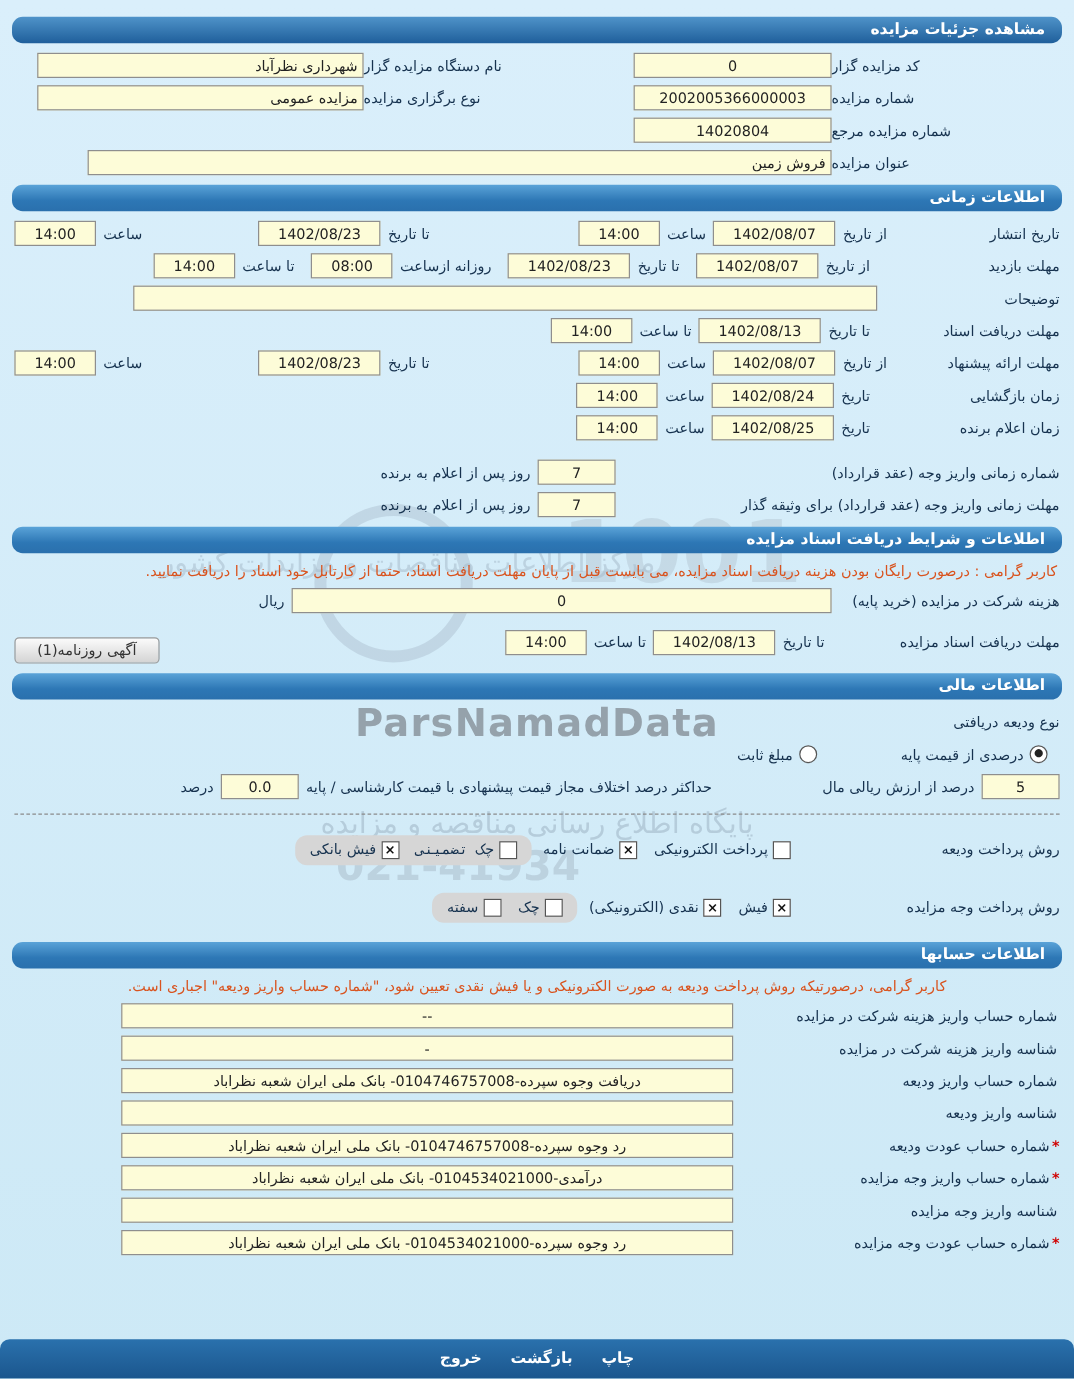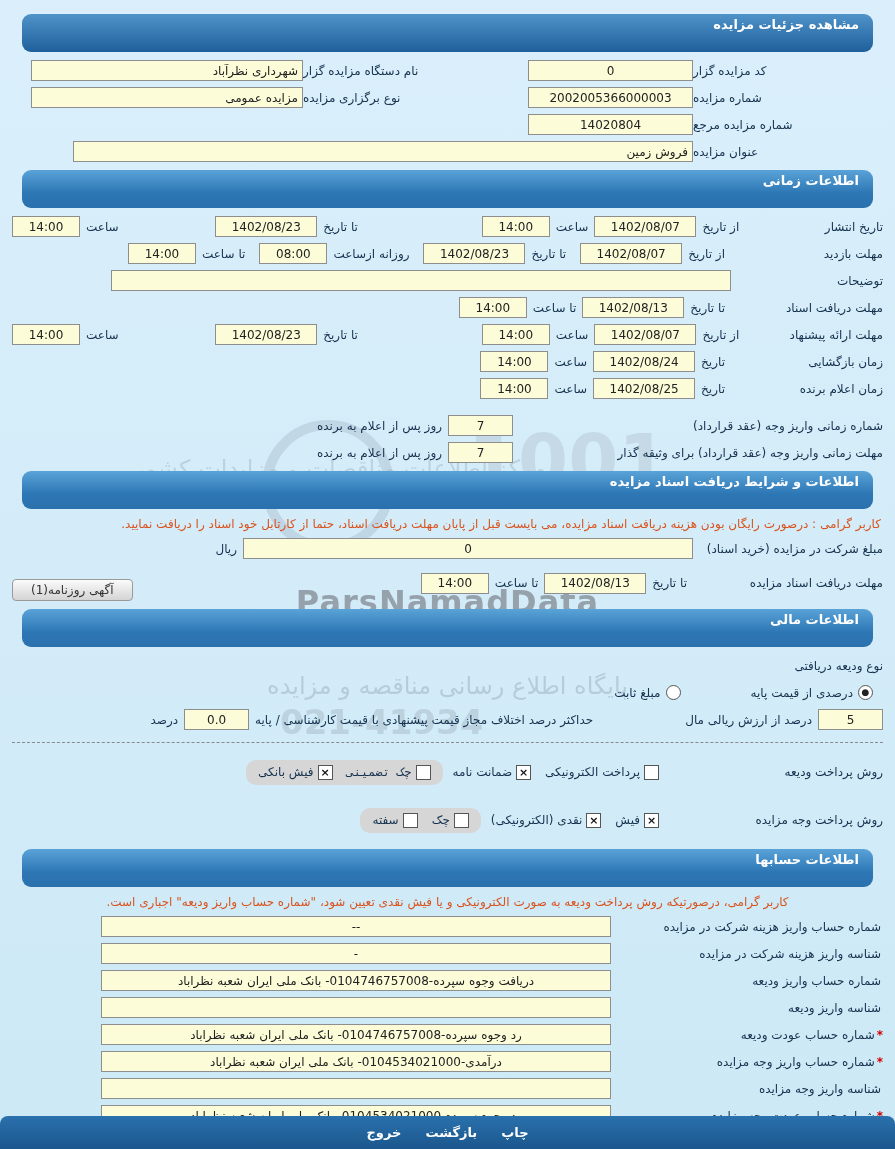--- a/index.html
+++ b/index.html
@@ -1,20 +1,20 @@
 <!DOCTYPE html>
 <html dir="rtl" lang="fa"><head>
 <meta charset="utf-8">
 <style>
   html,body{margin:0;padding:0;}
   body{background:#cde9f6;font-family:"DejaVu Sans",sans-serif;}
   .page{position:relative;width:895px;height:1149px;overflow:hidden;background:linear-gradient(#daeffb,#cde9f6);}
   .content{position:relative;z-index:2;padding:6px 10px 0;}
   .bar{background:linear-gradient(#5aa3d8 0%,#2d77b5 60%,#2a70ad 100%);border-radius:9px;color:#fff;
-       font-weight:bold;font-size:13px;height:38px;line-height:22px;padding:0 14px;margin:8px 12px;}
+       font-weight:bold;font-size:13px;height:22px;line-height:22px;padding:0 14px;margin:8px 0;}
   .bar.top{background:linear-gradient(#4f93c9,#1f5f9b);}
   .row{display:flex;align-items:center;margin:6px 2px;min-height:21px;}
   .lbl{color:#16324f;font-size:12px;white-space:nowrap;}
   .sl{color:#16324f;font-size:12px;margin:0 6px;white-space:nowrap;}
   .tl{text-align:left;} .tr{text-align:right;}
   .w152{width:152px;} .w170{width:170px;} .w190{width:190px;} .w225{width:225px;} .w370{width:370px;}
   .inp{background:#fdfcd8;border:1px solid #8e8e8e;height:19px;font-family:inherit;font-size:12px;color:#222;padding:0 4px;}
   .inp.c{text-align:center;} .inp.r{text-align:right;}
   .d{width:92px;} .t{width:58px;} .w55{width:55px;} .w155{width:155px;} .w262{width:262px;}
   .w440{width:440px;} .w610{width:610px;} .acc-inp{width:500px;text-align:center;}
@@ -166,21 +166,21 @@
     <div class="row">
       <span class="lbl w370 tr">مهلت زمانی واریز وجه (عقد قرارداد) برای وثیقه گذار</span>
       <input class="inp c w55" readonly="" value="7" style="">
       <span class="sl">روز پس از اعلام به برنده</span>
     </div>
 
     <div class="bar">اطلاعات و شرایط دریافت اسناد مزایده</div>
     <div class="warn">کاربر گرامی : درصورت رایگان بودن هزینه دریافت اسناد مزایده، می بایست قبل از پایان مهلت دریافت اسناد، حتما از کارتابل خود اسناد را دریافت نمایید.</div>
 
     <div class="row">
-      <span class="lbl w190 tr">مبلغ شرکت در مزایده (خرید اسناد)</span>
+      <span class="lbl w190 tr">هزینه شرکت در مزایده (خرید پایه)</span>
       <input class="inp c w440" readonly="" value="0" style="">
       <span class="sl">ریال</span>
     </div>
 
     <div class="row">
       <span class="lbl w190 tr">مهلت دریافت اسناد مزایده</span>
       <span class="sl">تا تاریخ</span>
       <input class="inp c d" readonly="" value="1402/08/13" style="">
       <span class="sl">تا ساعت</span>
       <input class="inp c t" readonly="" value="14:00" style="">

